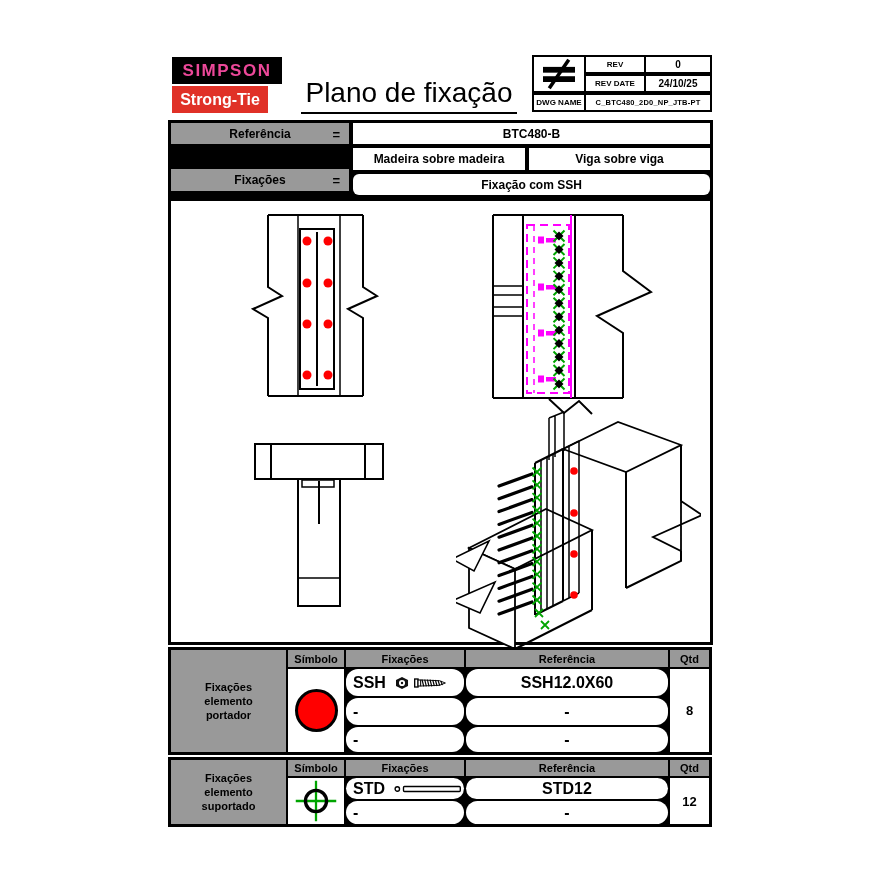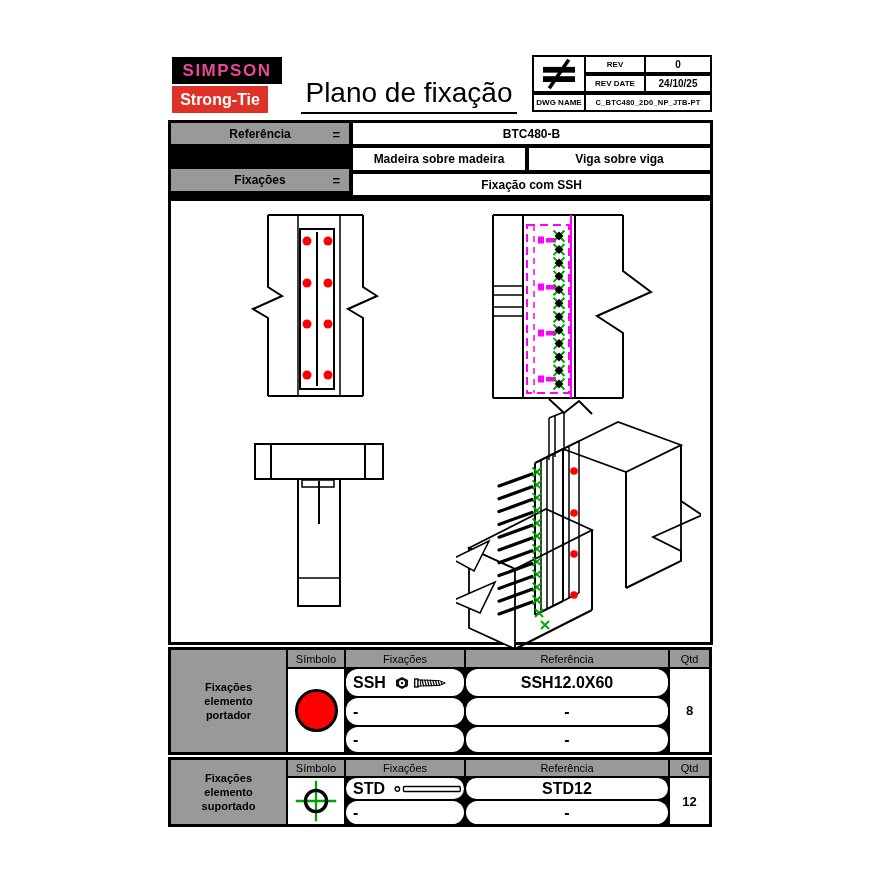--- a/index.html
+++ b/index.html
@@ -20,21 +20,21 @@
   .title span{border-bottom:2.5px solid #000;padding:0 4px 3px 4px;margin-top:32px;}
   
   .tb-lab{font-size:8px;font-weight:bold;}
   .tb-val{font-size:10px;font-weight:bold;}
   .tb-dwg{font-size:7.5px;font-weight:bold;letter-spacing:0.2px;}
   
   .ref-lab{font-size:12px;font-weight:bold;position:relative;}
   .ref-eq{position:absolute;right:9px;top:50%;transform:translateY(-50%);font-weight:bold;font-size:13px;}
   .ref-val{font-size:12px;font-weight:bold;}
   
-  .hd{font-size:11px;font-weight:normal;align-items:center;}
+  .hd{font-size:11px;font-weight:bold;align-items:center;}
   .gl{font-size:11px;font-weight:bold;}
   .fx{font-size:16px;font-weight:bold;border-radius:12px;}
   .qty{font-size:13px;font-weight:bold;}
   .left{justify-content:flex-start;padding-left:7px;gap:8px;}
   .red-dot-symbol{width:37px;height:37px;border-radius:50%;
                   background:var(--dot-red,#f00);border:3px solid #000;}
   
   svg{display:block;}
   .k{stroke:#000;fill:none;stroke-width:2;}
   .k15{stroke:#000;fill:none;stroke-width:1.5;}
@@ -107,21 +107,21 @@
       <span>Madeira sobre madeira</span>
     </div>
     <div class="abs cellw c ref-val" style="left:361px;top:28px;width:181px;height:22px;">
       <span>Viga sobre viga</span>
     </div>
 
     <div class="abs cellg c ref-lab" style="left:3px;top:54px;width:178px;height:21px;">
       <span>Sistema de fixação</span>
       <span class="ref-eq">=</span>
     </div>
-    <div class="abs cellw c ref-val" style="left:185px;top:54px;width:357px;height:21px;">
+    <div class="abs cellw c ref-val" style="left:185px;top:54px;width:357px;height:21px;border-radius:6px;">
       <span>Fixação com SSH</span>
     </div>
   </div>
 
   <div class="abs" style="left:168px;top:198px;width:545px;height:447px;border:3px solid #000;background:#fff;">
 
     <svg class="abs" style="left:70px;top:5px;" width="150" height="212" viewBox="238 203 150 212">
       <g>
         <path class="k" d="M265,212 H360"></path>
         <path class="k" d="M265,393 H360"></path>

